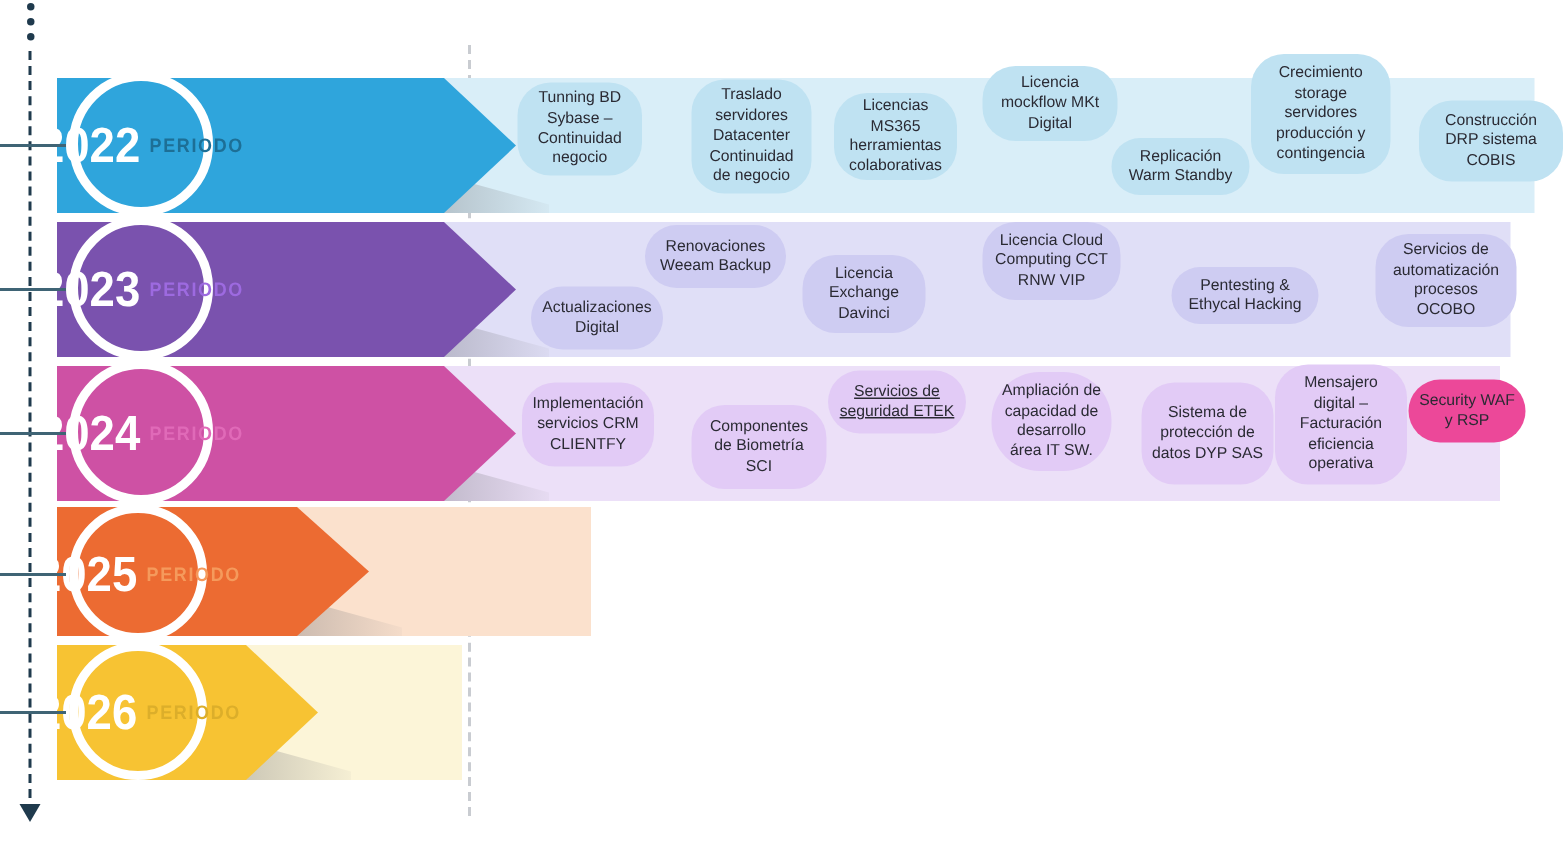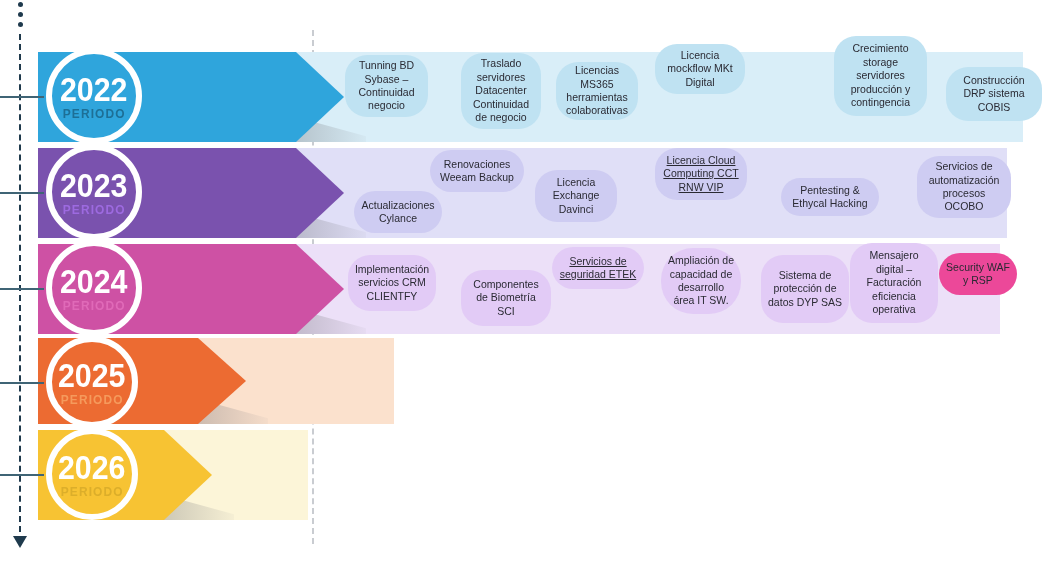--- a/index.html
+++ b/index.html
@@ -107,21 +107,21 @@
   }
 
   
   .badge {
     position: absolute;
     left: 46px;
     border-radius: 50%;
     border: 6px solid #ffffff;
     box-sizing: border-box;
     display: flex;
-    flex-direction: column;
+    flex-direction: row;
     align-items: center;
     justify-content: center;
     line-height: 1;
   }
   .badge .yr {
     font-family: "Liberation Sans", sans-serif;
     font-weight: 700;
     color: #ffffff;
     letter-spacing: 0px;
     transform: scaleX(0.92);
@@ -210,31 +210,32 @@
     </div>
 <div class="badge" style="top: 48px; width: 96px; height: 96px; background: rgb(47, 165, 220);">
       <div class="yr" style="font-size: 33px;">2022</div>
       <div class="pd" style="color: rgb(29, 111, 150);">PERIODO</div>
     </div>
     <div class="tick" style="top: 96px;"></div>
     <div class="pill" style="left: 345px; top: 55px; width: 83px; height: 62px; background: rgb(191, 226, 242);">Tunning BD Sybase – Continuidad negocio</div>
     <div class="pill" style="left: 461px; top: 53px; width: 80px; height: 76px; background: rgb(191, 226, 242);">Traslado servidores Datacenter Continuidad de negocio</div>
     <div class="pill" style="left: 556px; top: 62px; width: 82px; height: 58px; background: rgb(191, 226, 242);">Licencias MS365 herramientas colaborativas</div>
     <div class="pill" style="left: 655px; top: 44px; width: 90px; height: 50px; background: rgb(191, 226, 242);">Licencia mockflow MKt Digital</div>
+    <div class="pill" style="left: 741px; top: 92px; width: 92px; height: 38px; background: rgb(191, 226, 242);">Replicación Warm Standby</div>
     <div class="pill" style="left: 834px; top: 36px; width: 93px; height: 80px; background: rgb(191, 226, 242);">Crecimiento storage servidores producción y contingencia</div>
     <div class="pill" style="left: 946px; top: 67px; width: 96px; height: 54px; background: rgb(191, 226, 242);">Construcción DRP sistema COBIS</div>
     <div class="badge" style="top: 144px; width: 96px; height: 96px; background: rgb(122, 82, 174);">
       <div class="yr" style="font-size: 33px;">2023</div>
       <div class="pd" style="color: rgb(157, 106, 224);">PERIODO</div>
     </div>
     <div class="tick" style="top: 192px;"></div>
-    <div class="pill" style="left: 354px; top: 191px; width: 88px; height: 42px; background: rgb(206, 204, 242);">Actualizaciones Cylance</div>
+    <div class="pill" style="left: 354px; top: 191px; width: 88px; height: 42px; background: rgb(206, 204, 242);">Actualizaciones Digital</div>
     <div class="pill" style="left: 430px; top: 150px; width: 94px; height: 42px; background: rgb(206, 204, 242);">Renovaciones Weeam Backup</div>
     <div class="pill" style="left: 535px; top: 170px; width: 82px; height: 52px; background: rgb(206, 204, 242);">Licencia Exchange Davinci</div>
-    <div class="pill" style="left: 655px; top: 148px; width: 92px; height: 52px; background: rgb(206, 204, 242); text-decoration: underline;">Licencia Cloud Computing CCT RNW VIP</div>
+    <div class="pill" style="left: 655px; top: 148px; width: 92px; height: 52px; background: rgb(206, 204, 242);">Licencia Cloud Computing CCT RNW VIP</div>
     <div class="pill" style="left: 781px; top: 178px; width: 98px; height: 38px; background: rgb(206, 204, 242);">Pentesting &amp; Ethycal Hacking</div>
     <div class="pill" style="left: 917px; top: 156px; width: 94px; height: 62px; background: rgb(206, 204, 242);">Servicios de automatización procesos OCOBO</div>
     <div class="badge" style="top: 240px; width: 96px; height: 96px; background: rgb(206, 81, 164);">
       <div class="yr" style="font-size: 33px;">2024</div>
       <div class="pd" style="color: rgb(224, 106, 184);">PERIODO</div>
     </div>
     <div class="tick" style="top: 288px;"></div>
     <div class="pill" style="left: 348px; top: 255px; width: 88px; height: 56px; background: rgb(226, 203, 246);">Implementación servicios CRM CLIENTFY</div>
     <div class="pill" style="left: 461px; top: 270px; width: 90px; height: 56px; background: rgb(226, 203, 246);">Componentes de Biometría SCI</div>
     <div class="pill" style="left: 552px; top: 247px; width: 92px; height: 42px; background: rgb(226, 203, 246); text-decoration: underline;">Servicios de seguridad ETEK</div>

